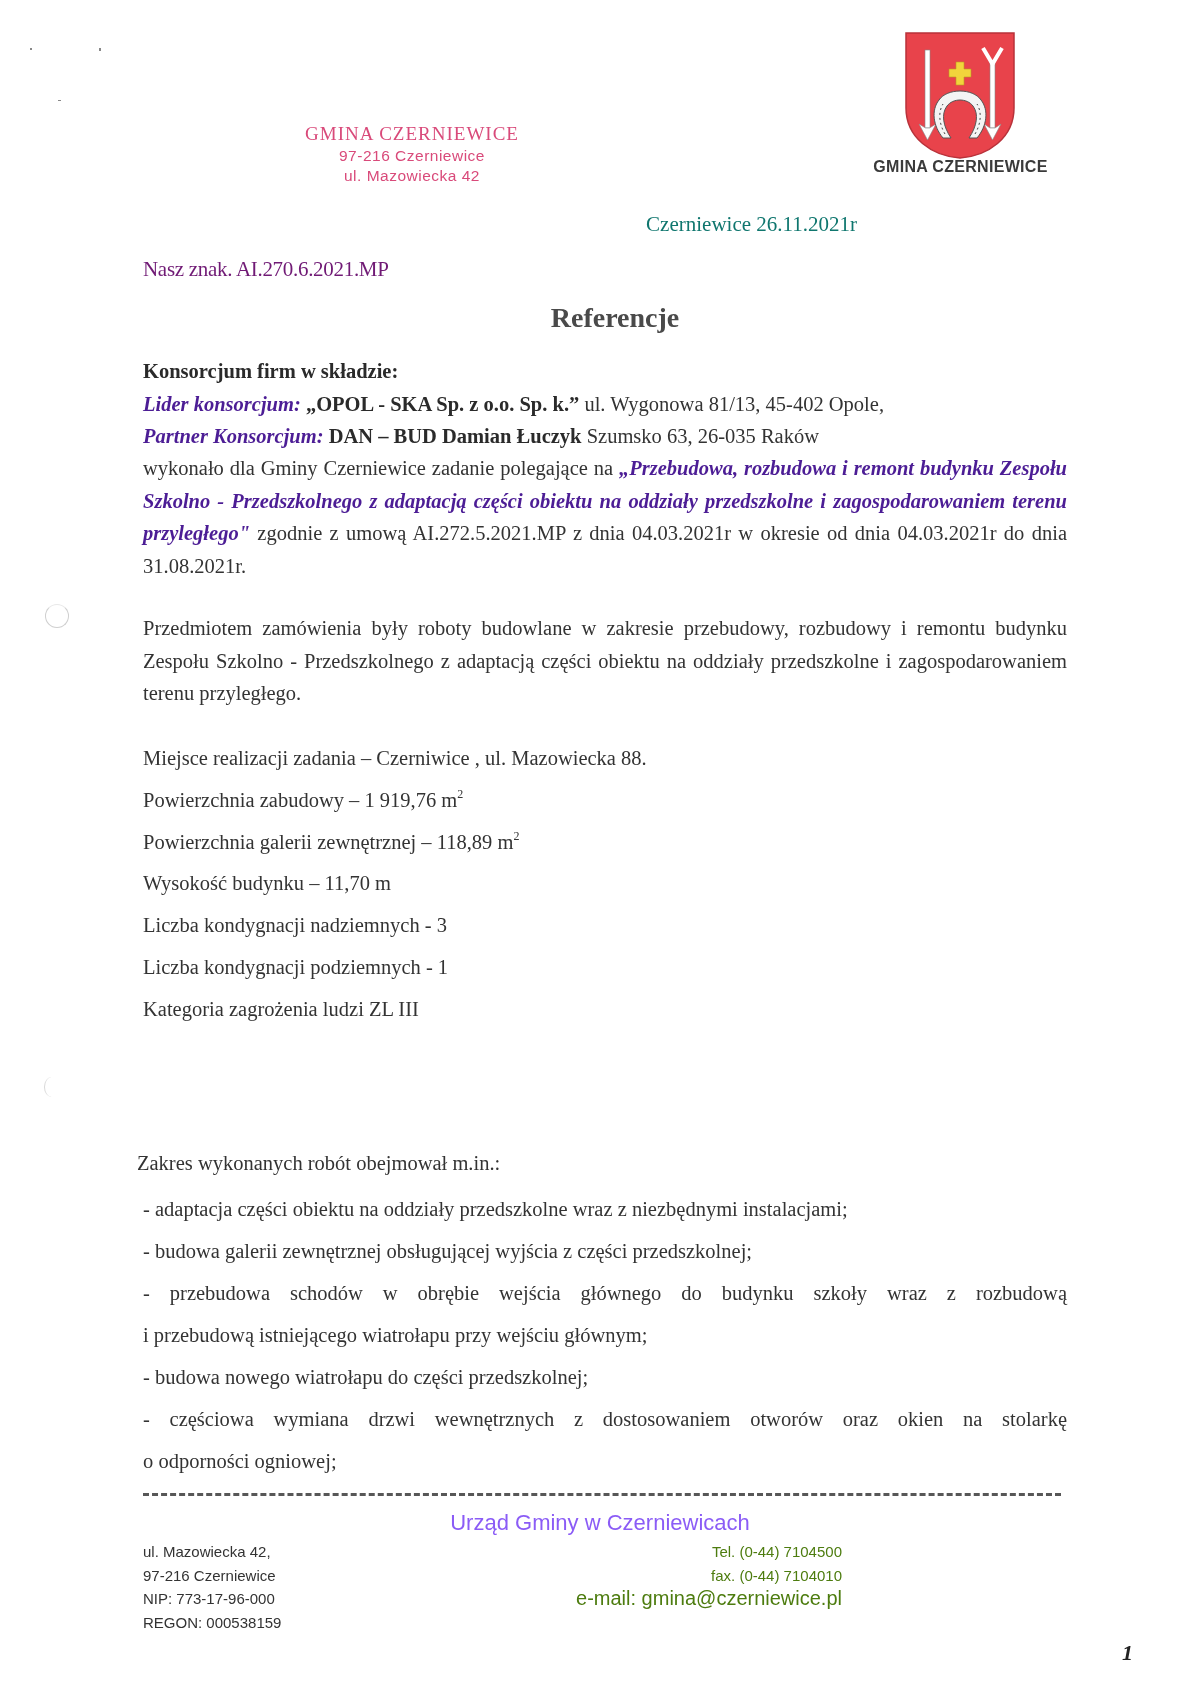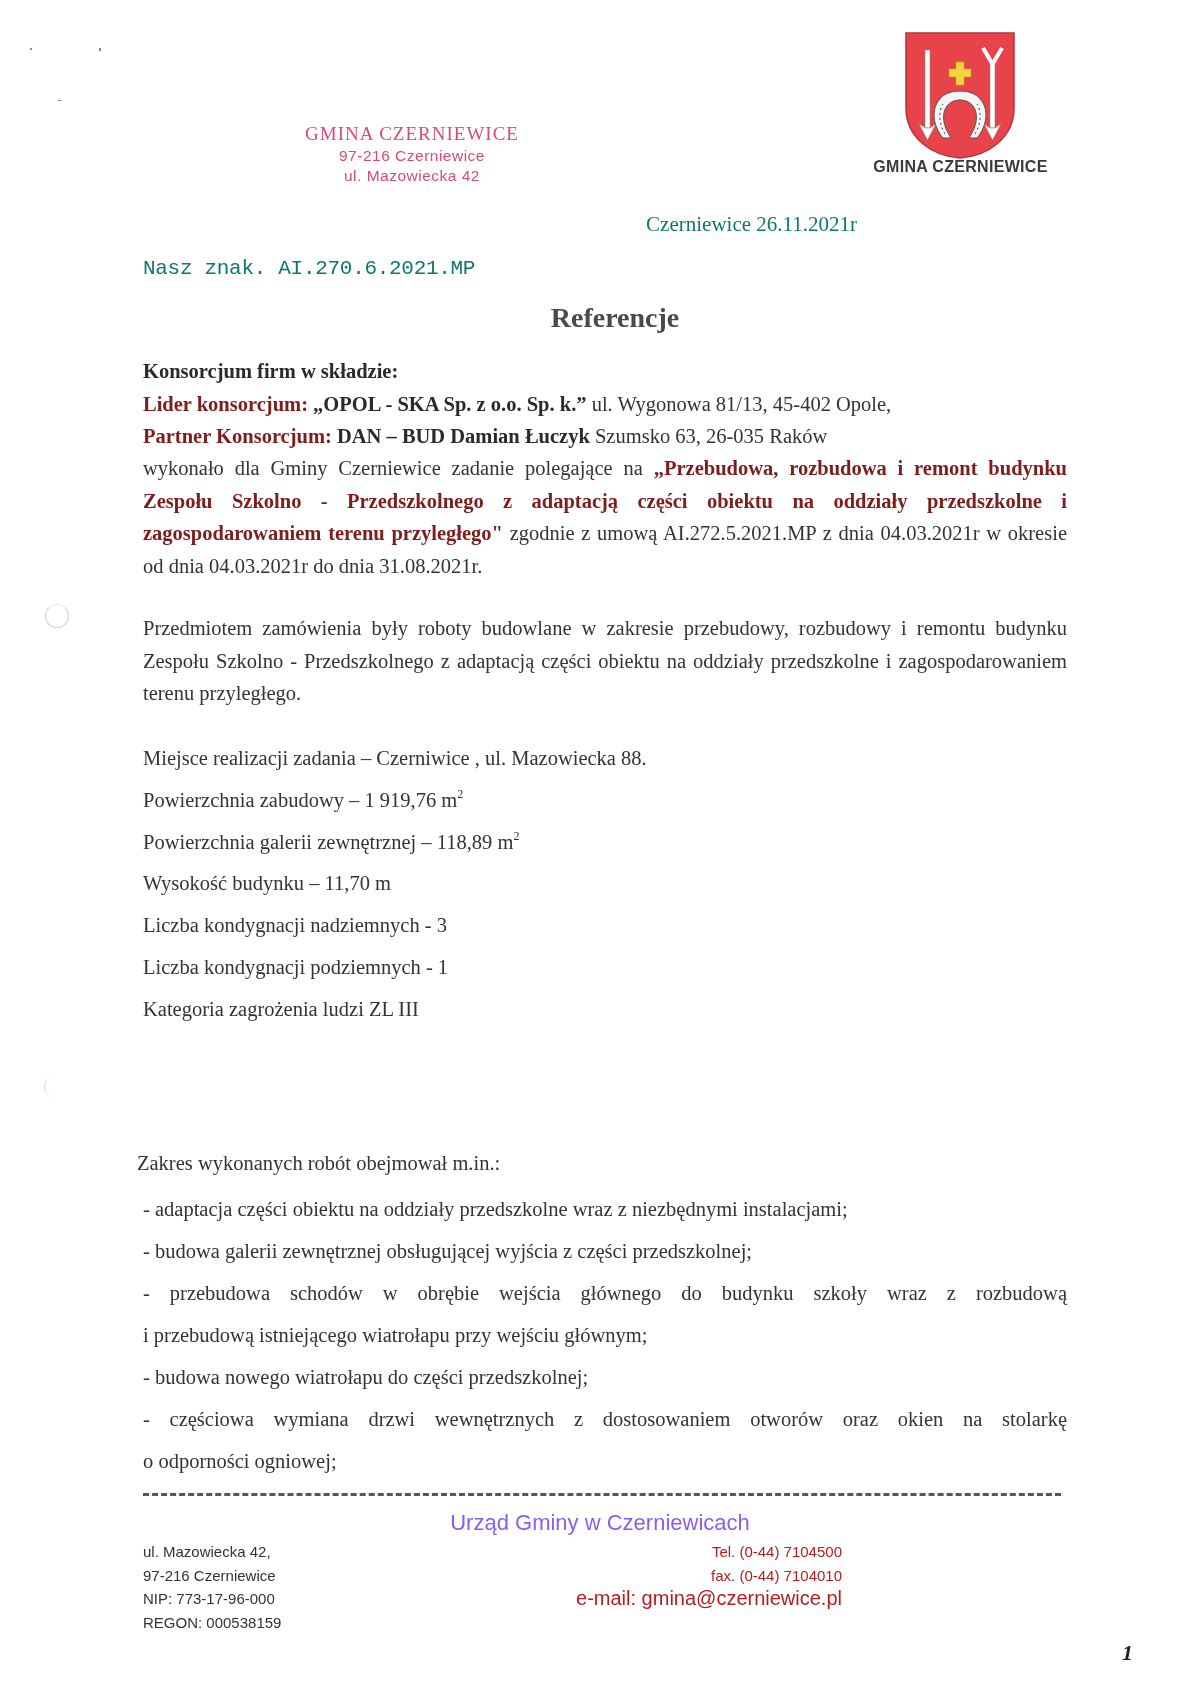--- a/index.html
+++ b/index.html
@@ -10,49 +10,49 @@
     .stamp { position: absolute; left: 262px; top: 122px; width: 300px; text-align: center; color: #d94a7a; }
     .stamp .s1 { font-family: "Liberation Serif", serif; font-size: 19px; letter-spacing: 1px; line-height: 24px; }
     .stamp .s2, .stamp .s3 { font-family: "Liberation Sans", sans-serif; font-size: 15.5px; line-height: 20px; letter-spacing: 0.5px; }
 
     
     .crest { position: absolute; left: 903px; top: 30px; width: 114px; height: 130px; }
     .crest-name { position: absolute; left: 858px; top: 158px; width: 205px; text-align: center;
       font-family: "Liberation Sans", sans-serif; font-weight: bold; font-size: 16px; color: #3a3a3a; letter-spacing: 0.3px; }
 
     .date { position: absolute; right: 135px; top: 212px; font-family: "Liberation Serif", serif; font-size: 21px; color: #0f766e; }
-    .ref { position: absolute; left: 143px; top: 257px; font-family: Liberation Mono, monospace; font-size: 21px; color: #0f766e; letter-spacing: -0.3px; }
+    .ref { position: absolute; left: 143px; top: 257px; font-family: Liberation Serif, serif; font-size: 21px; color: #701a75; letter-spacing: -0.3px; }
     .title { position: absolute; left: 15px; width: 1200px; top: 302px; text-align: center; font-family: "Liberation Serif", serif; font-size: 28px; color: #4a4a4a; font-weight: bold; }
 
     .body-text { position: absolute; left: 143px; width: 924px; font-family: "Liberation Serif", serif; font-size: 20.5px; line-height: 32.5px; color: #333; }
     .body-text p { margin: 0; }
     .justify { text-align: justify; text-align-last: left; }
 
     .consortium { top: 355px; }
     .b { font-weight: bold; color: #2a2a2a; }
-    .bi { font-weight: bold; color: #7f1d1d; }
+    .bi { font-weight: bold; font-style: italic; color: #4c1d95; }
 
     .task { top: 452px; }
     .subject { top: 612px; }
 
     .params { position: absolute; left: 143px; top: 742px; font-family: "Liberation Serif", serif; font-size: 20.5px; color: #333; }
     .params .row { height: 41.8px; line-height: 32px; }
     .params sup { font-size: 12px; vertical-align: 9px; line-height: 0; }
 
     .scope-head { position: absolute; left: 137px; top: 1152px; font-family: "Liberation Serif", serif; font-size: 20.5px; color: #333; }
     .scope { position: absolute; left: 143px; width: 924px; top: 1193px; font-family: "Liberation Serif", serif; font-size: 20.5px; color: #333; }
     .scope .line { height: 42px; line-height: 32px; white-space: nowrap; }
     .scope .just { text-align: justify; text-align-last: justify; white-space: normal; }
 
     .divider { position: absolute; left: 143px; top: 1493px; width: 918px; height: 0; border-top: 3px dashed #3a3a3a; opacity: 0.85; }
 
     .footer-title { position: absolute; left: 0; width: 1200px; top: 1510px; text-align: center;
       font-family: "Liberation Sans", sans-serif; font-size: 22px; color: #8b5cf6; }
     .footer-left { position: absolute; left: 143px; top: 1540px; font-family: "Liberation Sans", sans-serif; font-size: 15px; line-height: 23.5px; color: #333; }
-    .footer-right { position: absolute; right: 150px; top: 1540px; text-align: right; font-family: "Liberation Sans", sans-serif; font-size: 15px; line-height: 23.5px; color: #b91c1c; }
+    .footer-right { position: absolute; right: 150px; top: 1540px; text-align: right; font-family: "Liberation Sans", sans-serif; font-size: 15px; line-height: 23.5px; color: #4d7c0f; }
     .footer-right .email { font-size: 20px; }
 
     .page-number { position: absolute; left: 1122px; top: 1640px; font-family: "Liberation Serif", serif; font-style: italic; font-weight: bold; font-size: 22px; color: #222; }
 
     .mark { position: absolute; border-radius: 50%; }
     .speck { position: absolute; background: #888; }
   </style>
 </head>
 <body>
 

